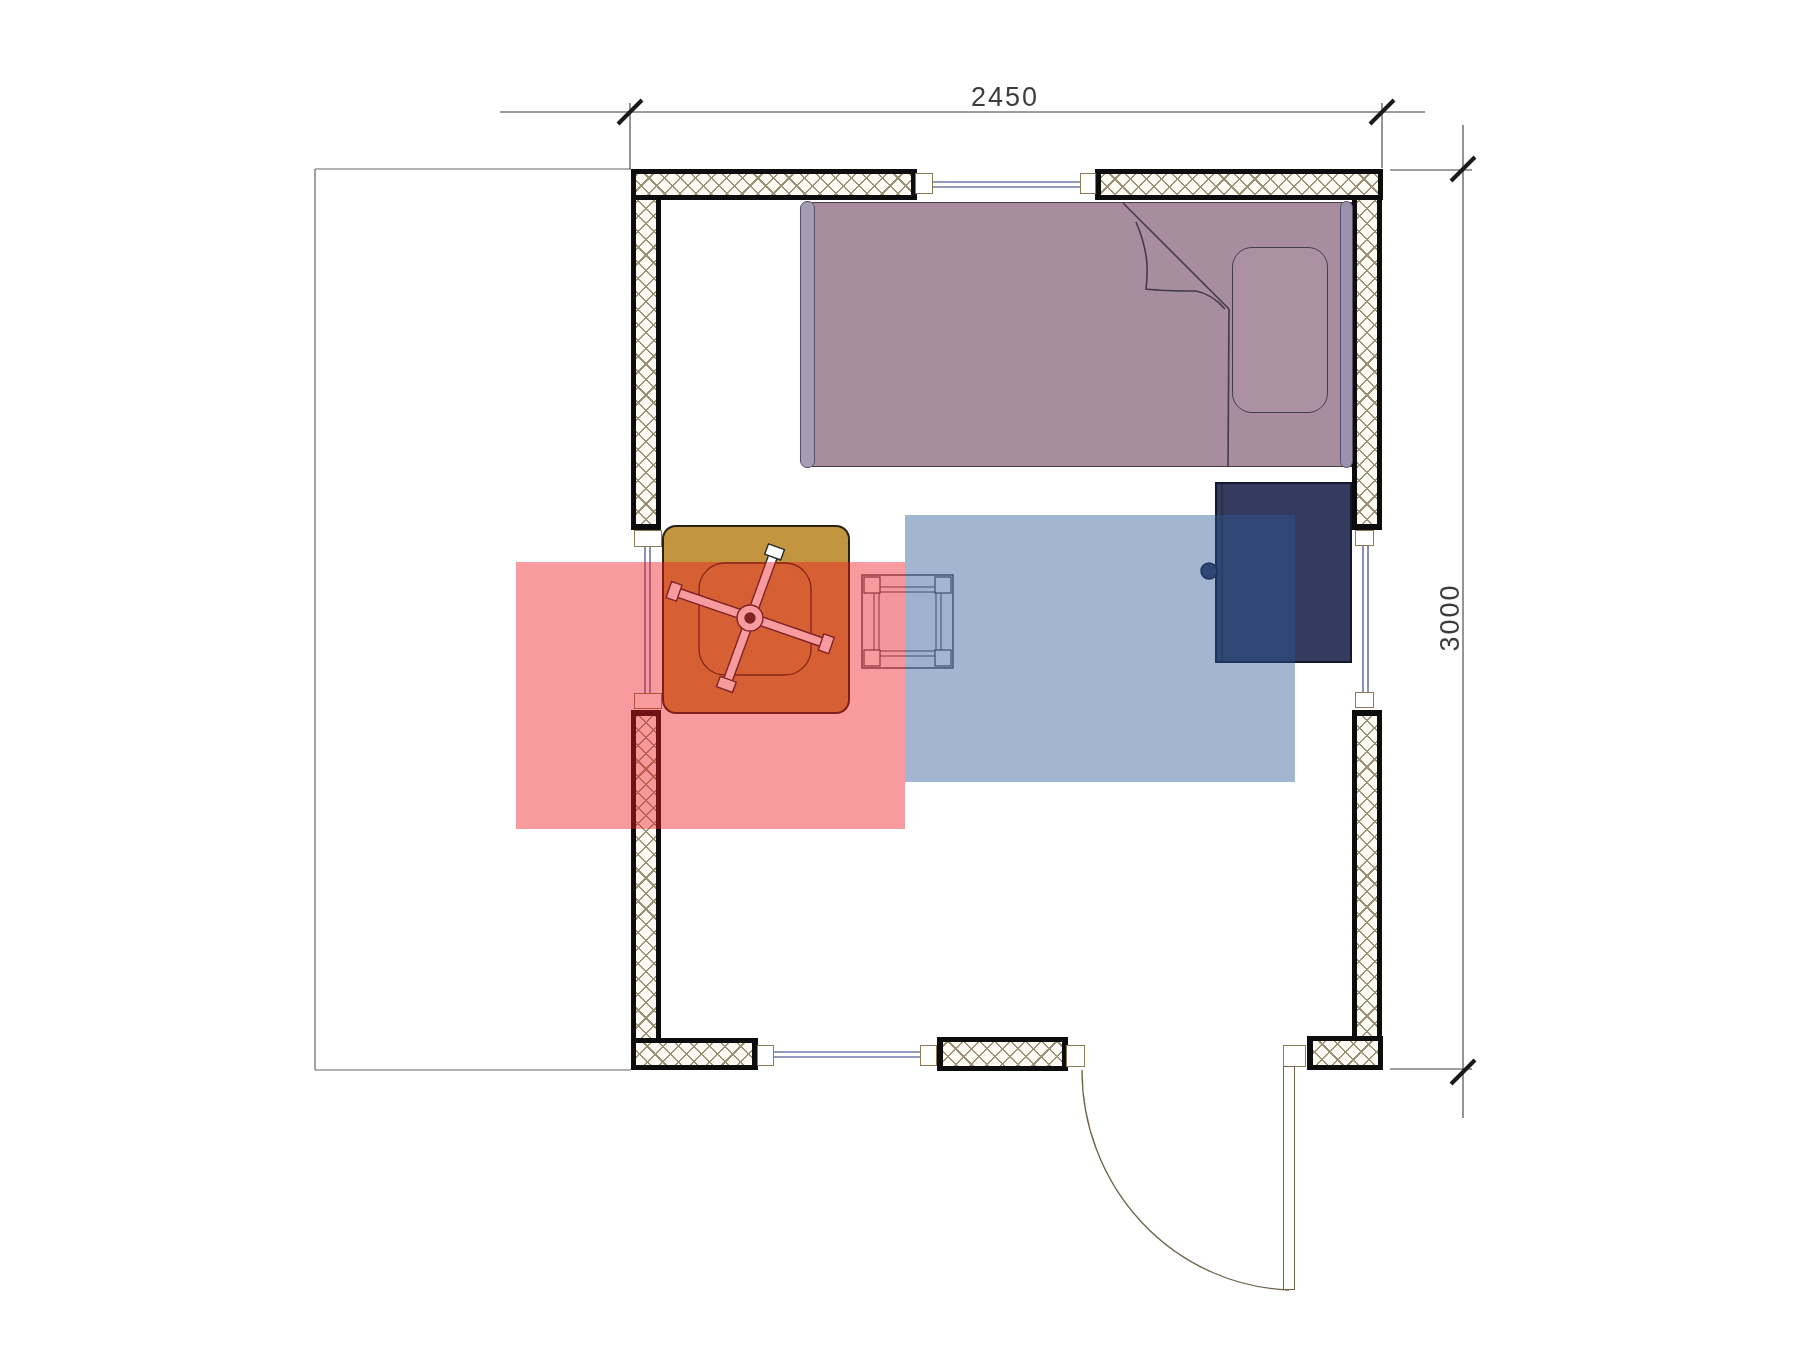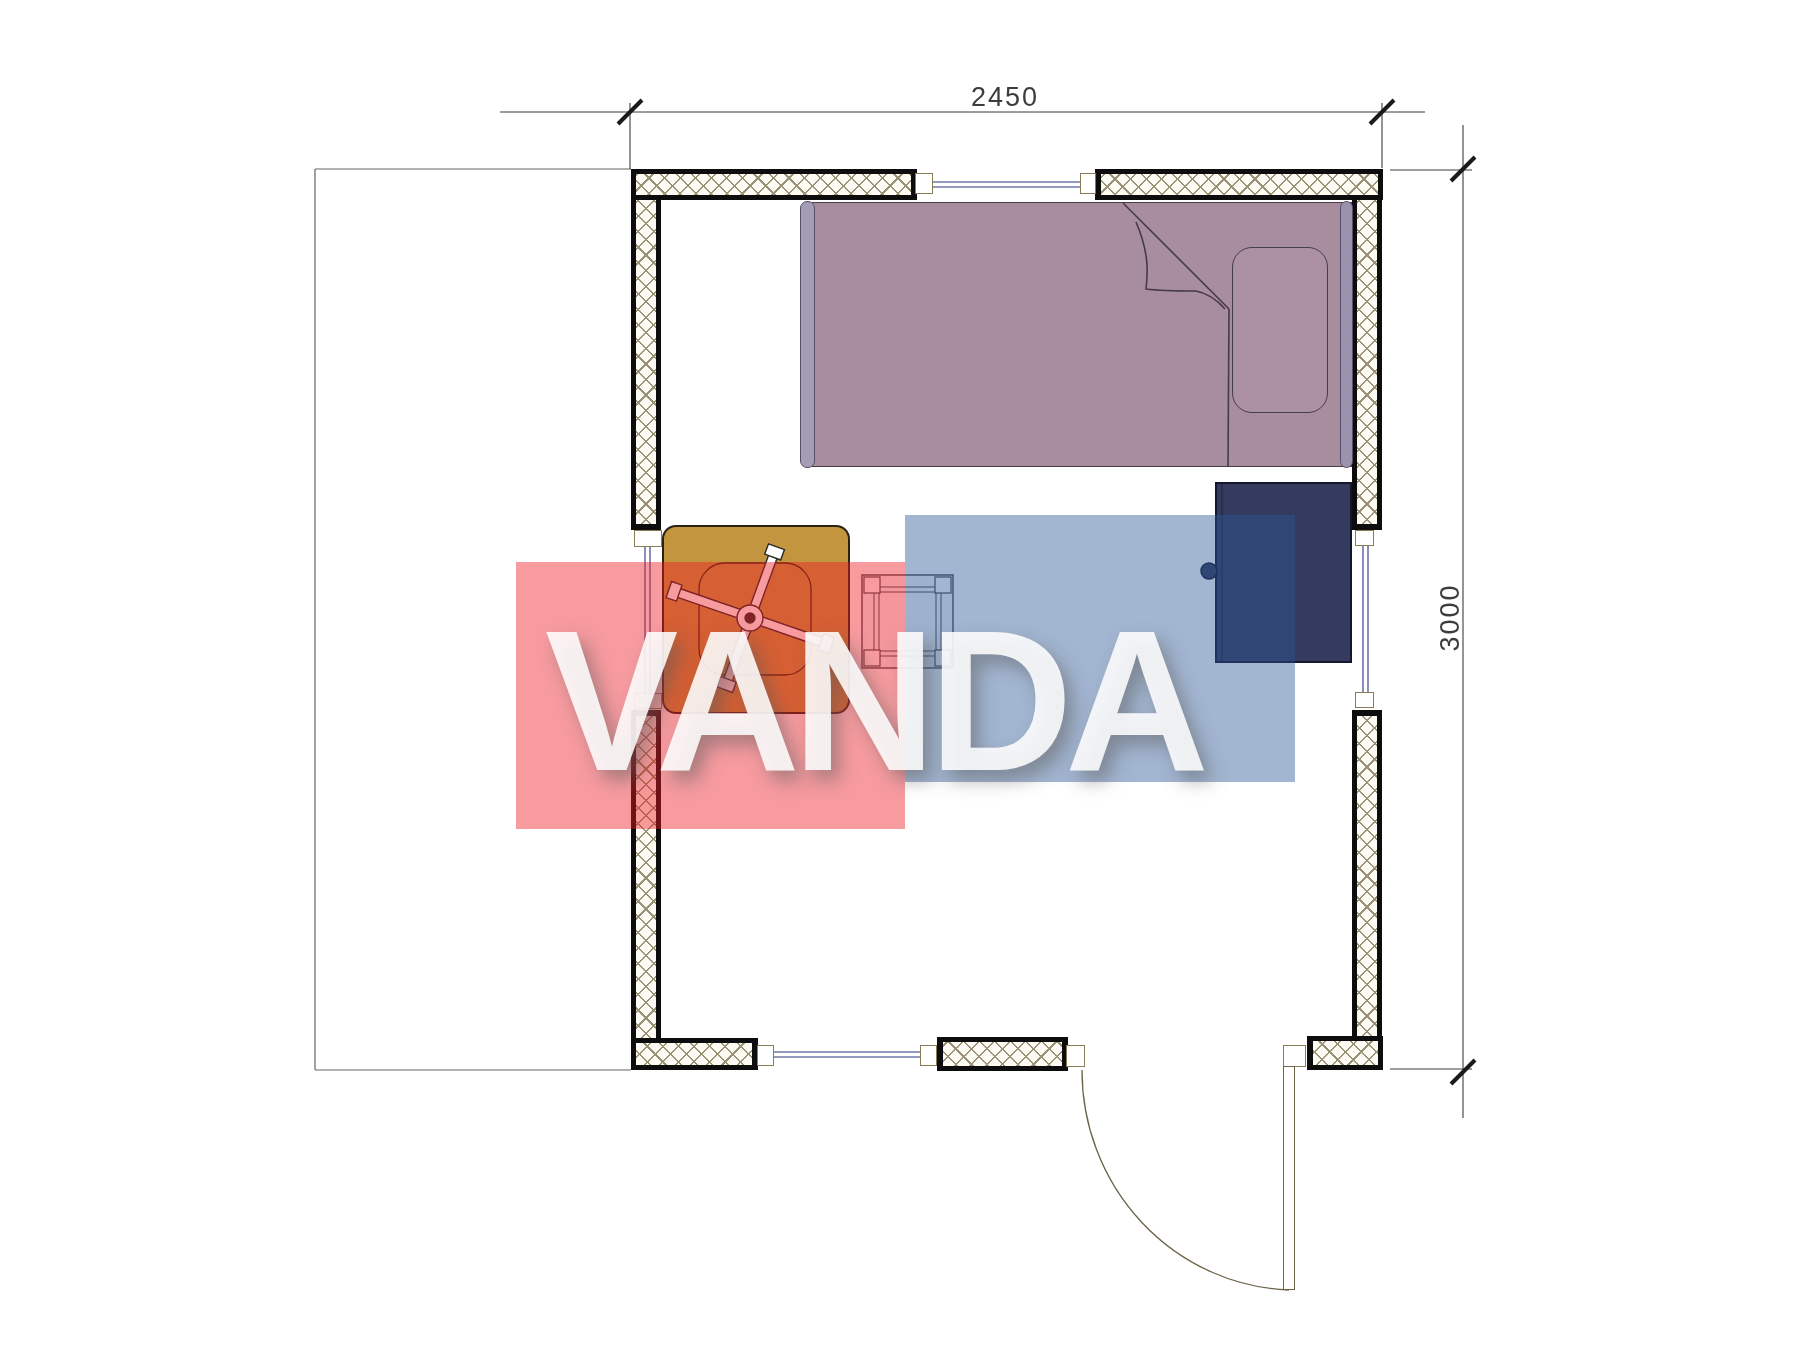--- a/index.html
+++ b/index.html
@@ -141,15 +141,14 @@
   <div class="wframe" style="left:920px;top:1045px;width:17px;height:21px;"></div>
   <div class="wframe" style="left:1066px;top:1045px;width:19px;height:22px;"></div>
   <div class="wframe" style="left:1283px;top:1045px;width:23px;height:22px;"></div>
   <div class="doorleaf" style="left:1283px;top:1066px;width:12px;height:224px;"></div>
 
   <div class="dimlabel" style="left:945px;top:82px;">2450</div>
   <div class="dimlabel" style="left:1390px;top:602px;transform:rotate(-90deg);">3000</div>
 
   <div class="wm-red" style="left:516px;top:562px;width:389px;height:267px;"></div>
   <div class="wm-blue" style="left:905px;top:515px;width:390px;height:267px;"></div>
-  <div class="wm-text" style="left:545px;top:601px;">VANDA</div>
 
 </div>
 
 </body></html>

